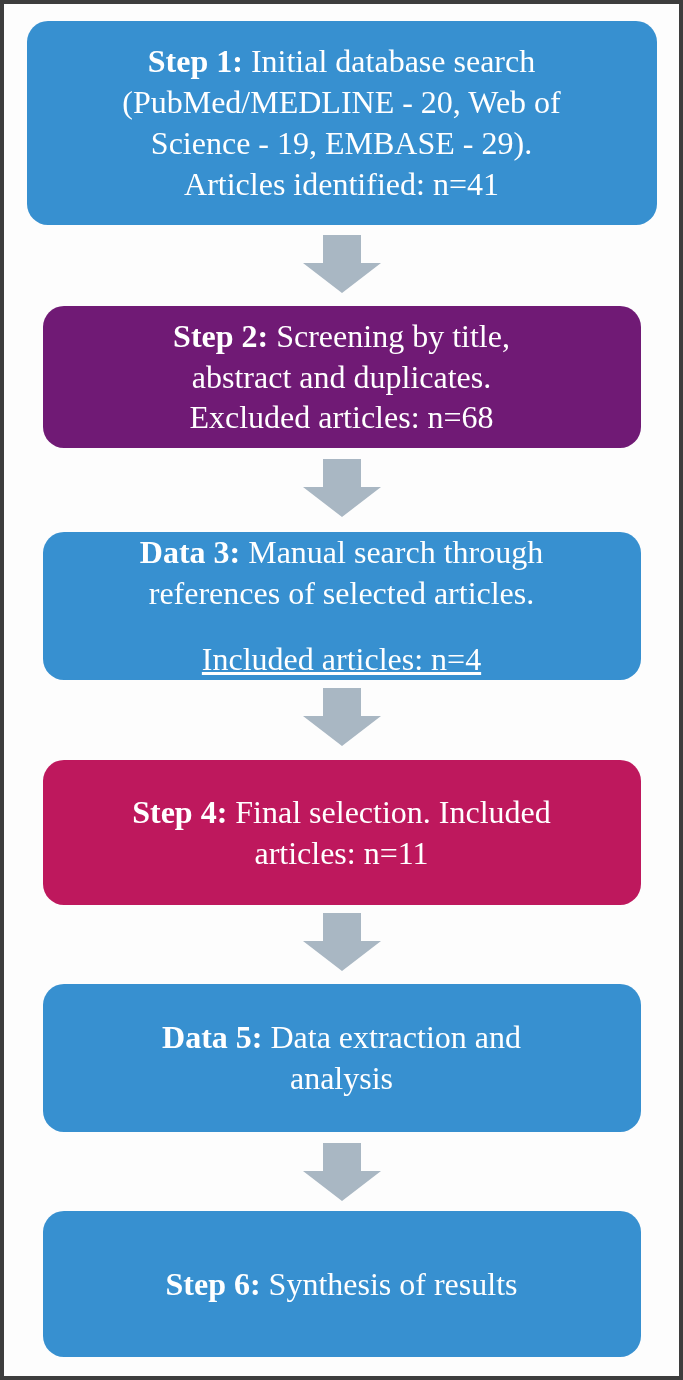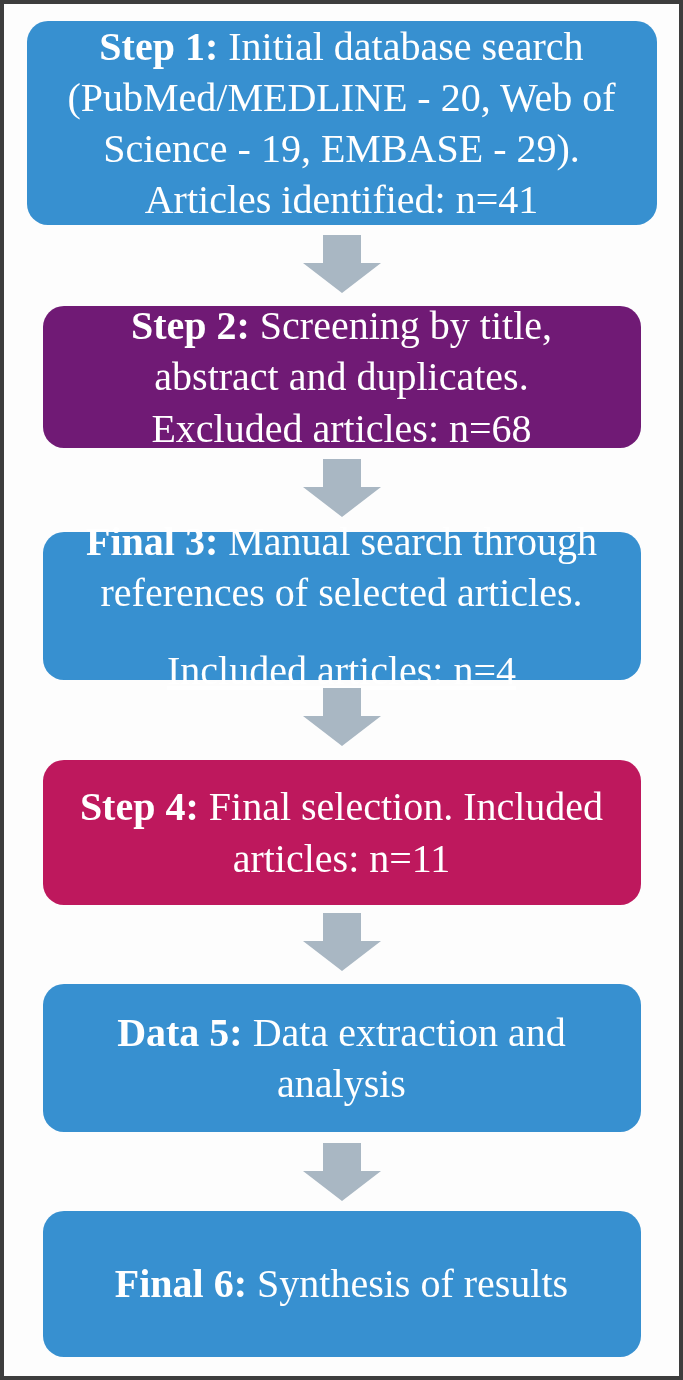--- a/index.html
+++ b/index.html
@@ -28,21 +28,21 @@
   }
   .box {
     box-sizing: border-box;
     border-radius: 21px;
     display: flex;
     flex-direction: column;
     justify-content: center;
     align-items: center;
     text-align: center;
     color: #ffffff;
-    font-size: 40px;
+    font-size: 32px;
     line-height: 1.28;
     padding: 6px 14px;
     flex-shrink: 0;
   }
   .box .line { white-space: nowrap; }
   .box .label { font-weight: bold; }
   .box .para2 { margin-top: 26px; text-decoration: underline; }
   .box-1 { width: 630px; height: 204px; }
   .box-2 { width: 598px; height: 142px; }
   .box-3 { width: 598px; height: 148px; }
@@ -72,21 +72,21 @@
         </svg></div>
       <div class="box box-2" style="background: #701a75; color: rgb(255, 255, 255);">
         <div class="line"><span class="label">Step 2:</span> Screening by title,</div>
         <div class="line">abstract and duplicates.</div>
         <div class="line">Excluded articles: n=68</div>
       </div>
       <div class="arrow arrow-2"><svg width="78" height="58" viewBox="0 0 78 58">
           <polygon points="20,0 58,0 58,28 78,28 39,58 0,28 20,28" fill="#a9b7c3"></polygon>
         </svg></div>
       <div class="box box-3" style="background: rgb(55, 144, 208); color: rgb(255, 255, 255);">
-        <div class="line"><span class="label">Final 3:</span> Manual search through</div>
+        <div class="line"><span class="label">Data 3:</span> Manual search through</div>
         <div class="line">references of selected articles.</div>
         <div class="line para2">Included articles: n=4</div>
       </div>
       <div class="arrow arrow-3"><svg width="78" height="58" viewBox="0 0 78 58">
           <polygon points="20,0 58,0 58,28 78,28 39,58 0,28 20,28" fill="#a9b7c3"></polygon>
         </svg></div>
       <div class="box box-4" style="background: #be185d; color: rgb(255, 255, 255);">
         <div class="line"><span class="label">Step 4:</span> Final selection. Included</div>
         <div class="line">articles: n=11</div>
       </div>
@@ -94,16 +94,16 @@
           <polygon points="20,0 58,0 58,28 78,28 39,58 0,28 20,28" fill="#a9b7c3"></polygon>
         </svg></div>
       <div class="box box-5" style="background: rgb(55, 144, 208); color: rgb(255, 255, 255);">
         <div class="line"><span class="label">Data 5:</span> Data extraction and</div>
         <div class="line">analysis</div>
       </div>
       <div class="arrow arrow-5"><svg width="78" height="58" viewBox="0 0 78 58">
           <polygon points="20,0 58,0 58,28 78,28 39,58 0,28 20,28" fill="#a9b7c3"></polygon>
         </svg></div>
       <div class="box box-6" style="background: rgb(55, 144, 208); color: rgb(255, 255, 255);">
-        <div class="line"><span class="label">Final 6:</span> Synthesis of results</div>
+        <div class="line"><span class="label">Step 6:</span> Synthesis of results</div>
       </div>
     </div>
 </div>
 
 </body></html>

